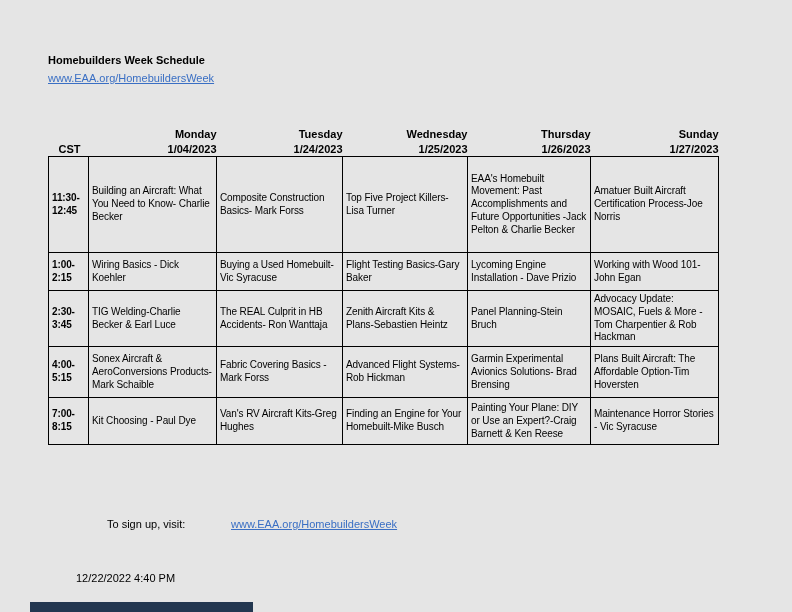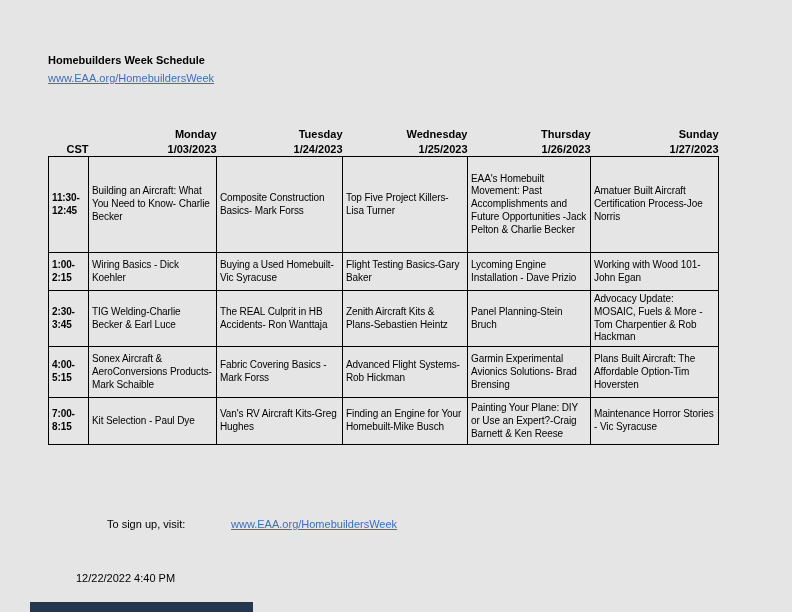--- a/index.html
+++ b/index.html
@@ -15,21 +15,21 @@
 
   
   table.sched{
     position:absolute;left:48px;top:126px;width:670px;
     border-collapse:collapse;table-layout:fixed;
   }
   table.sched thead th{
     border:none;font-size:11px;font-weight:bold;line-height:14px;height:15px;
     padding:0;text-align:right;vertical-align:bottom;white-space:nowrap;overflow:hidden;
   }
-  table.sched thead th.cst{text-align:right;padding-left:2px;}
+  table.sched thead th.cst{text-align:center;padding-left:2px;}
   table.sched tbody td{
     border:1px solid #000;font-size:10px;line-height:12.8px;letter-spacing:-0.1px;
     padding:2px 3px;vertical-align:middle;text-align:left;word-wrap:break-word;
   }
   table.sched tbody td.time{font-weight:bold;margin-top:24px;}
 
   
   .signup-row{position:absolute;top:518px;left:16px;width:792px;height:16px;font-size:11px;}
   .signup-row .label{position:absolute;left:91px;top:0;white-space:nowrap;}
   .signup-row a.link{position:absolute;left:215px;top:0;}
@@ -61,21 +61,21 @@
         <tr>
           <th></th>
           <th>Monday</th>
           <th>Tuesday</th>
           <th>Wednesday</th>
           <th>Thursday</th>
           <th>Sunday</th>
         </tr>
         <tr>
           <th class="cst">CST</th>
-          <th>1/03/2023</th>
+          <th>1/04/2023</th>
           <th>1/24/2023</th>
           <th>1/25/2023</th>
           <th>1/26/2023</th>
           <th>1/27/2023</th>
         </tr>
       </thead>
     <tbody>
         <tr style="height: 96px;">
           <td class="time">11:30-12:45</td>
           <td>Building an Aircraft: What You Need to Know- Charlie Becker</td>
@@ -103,21 +103,21 @@
         <tr style="height: 51px;">
           <td class="time">4:00-5:15</td>
           <td>Sonex Aircraft &amp; AeroConversions Products-Mark Schaible</td>
           <td>Fabric Covering Basics - Mark Forss</td>
           <td>Advanced Flight Systems-Rob Hickman</td>
           <td>Garmin Experimental Avionics Solutions- Brad Brensing</td>
           <td>Plans Built Aircraft: The Affordable Option-Tim Hoversten</td>
         </tr>
         <tr style="height: 47px;">
           <td class="time">7:00-8:15</td>
-          <td>Kit Selection - Paul Dye</td>
+          <td>Kit Choosing - Paul Dye</td>
           <td>Van's RV Aircraft Kits-Greg Hughes</td>
           <td>Finding an Engine for Your Homebuilt-Mike Busch</td>
           <td>Painting Your Plane:  DIY or Use an Expert?-Craig Barnett &amp; Ken Reese</td>
           <td>Maintenance Horror Stories - Vic Syracuse</td>
         </tr>
       </tbody>
   </table>
 
   <div class="signup-row">
     <span class="label">To sign up, visit:</span>

